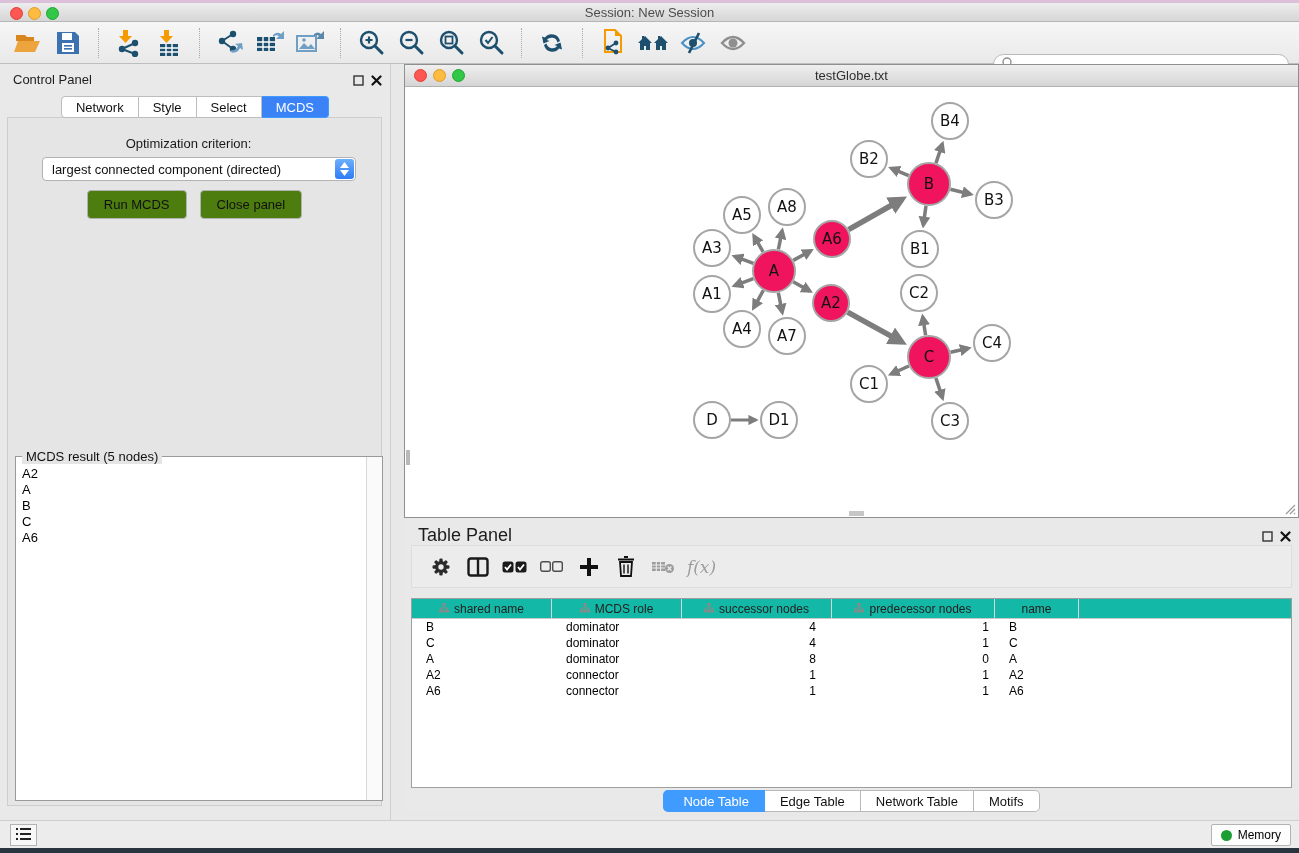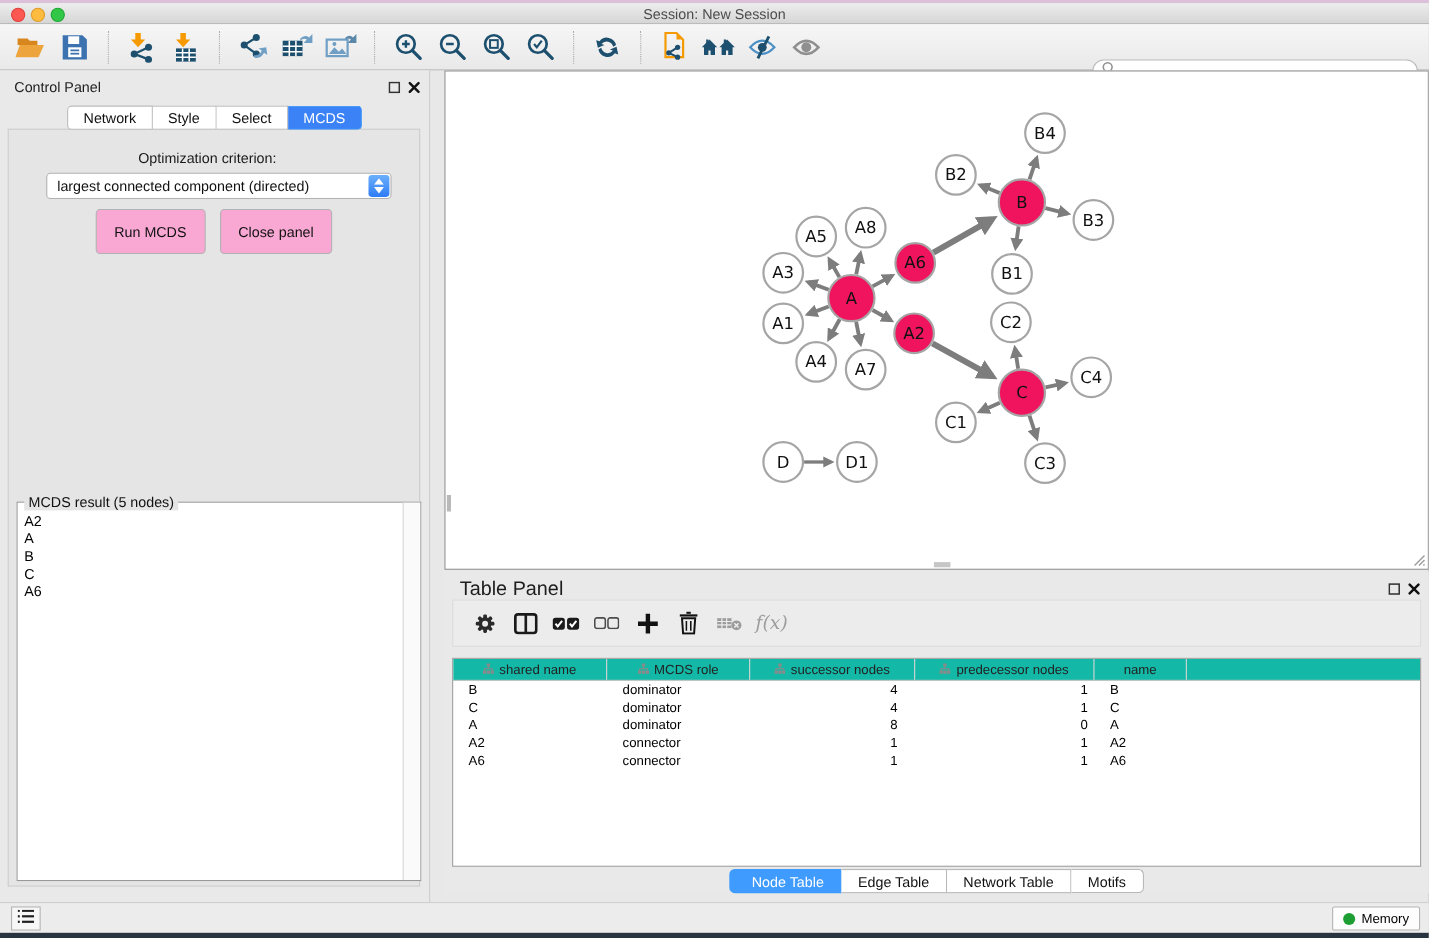--- a/index.html
+++ b/index.html
@@ -49,21 +49,21 @@
                 background:#e5e5e5; border:1px solid #cdcdcd; }
   .opt-label { position:absolute; left:0; right:12px; top:18px; text-align:center; font-size:13px; color:#1a1a1a; }
   .criterion { position:absolute; left:34px; top:39px; width:314px; height:24px; background:#fff;
                border:1px solid #b2b2b2; border-radius:4px; font-size:13px; color:#111;
                display:flex; align-items:center; padding-left:9px; }
   .criterion .stepper { position:absolute; right:1px; top:1px; bottom:1px; width:19px; border-radius:3px;
                background:linear-gradient(#6cb0fc,#2e7cf6); display:flex; flex-direction:column;
                align-items:center; justify-content:center; gap:2px; }
   .criterion .stepper svg { display:block; }
   .cp-buttons { position:absolute; left:0; right:0; top:72px; display:flex; justify-content:center; gap:13px; }
-  .mac-btn { height:41px; padding:0 16px; background:#f9a8d4; border:1px solid #b2b2b2; border-radius:4px;
+  .mac-btn { height:29px; padding:0 16px; background:#4d7c0f; border:1px solid #b2b2b2; border-radius:4px;
              font-size:13px; color:#111; display:flex; align-items:center; }
   .result-box { position:absolute; left:7px; top:338px; width:368px; height:345px;
                 border:1px solid #9a9a9a; background:#fff; }
   .result-title { position:absolute; left:6px; top:-8px; background:#e5e5e5; padding:0 4px;
                   font-size:13px; color:#111; }
   .result-list { position:absolute; left:1px; top:5px; bottom:1px; right:17px; overflow:hidden;
                  font-size:13px; color:#000; padding:4px 0 0 5px; line-height:16px; }
   .result-scroll { position:absolute; top:0; bottom:0; right:0; width:16px; background:#fafafa;
                    border-left:1px solid #d8d8d8; }
 
@@ -333,20 +333,26 @@
             <div>B</div>
             <div>C</div>
             <div>A6</div>
           </div>
         <div class="result-scroll"></div>
       </div>
     </div>
   </div>
 
   <div class="net-window">
+    <div class="net-titlebar">
+      <span class="tl r"></span>
+      <span class="tl y"></span>
+      <span class="tl g"></span>
+      <div class="title">testGlobe.txt</div>
+    </div>
     <div class="net-canvas">
       <svg id="graph-svg" width="893" height="429">
           <defs>
             <marker id="arr" viewBox="0 0 10 10" refX="7" refY="5" markerWidth="3.4" markerHeight="3.4" orient="auto-start-reverse" markerUnits="strokeWidth">
               <path d="M0,0 L10,5 L0,10 z" fill="#7d7d7d"></path>
             </marker>
           </defs>
           <line x1="347.3735431949815" y1="190.6517501050875" x2="328.78285910736133" y2="197.54829420210788" stroke="#7d7d7d" stroke-width="3.5" marker-end="url(#arr)"></line>
           <line x1="347.3735431949815" y1="175.3482498949125" x2="328.78285910736133" y2="168.45170579789212" stroke="#7d7d7d" stroke-width="3.5" marker-end="url(#arr)"></line>
           <line x1="357.3722984559506" y1="202.26270904858947" x2="347.73877943274545" y2="219.7234622781489" stroke="#7d7d7d" stroke-width="3.5" marker-end="url(#arr)"></line>

